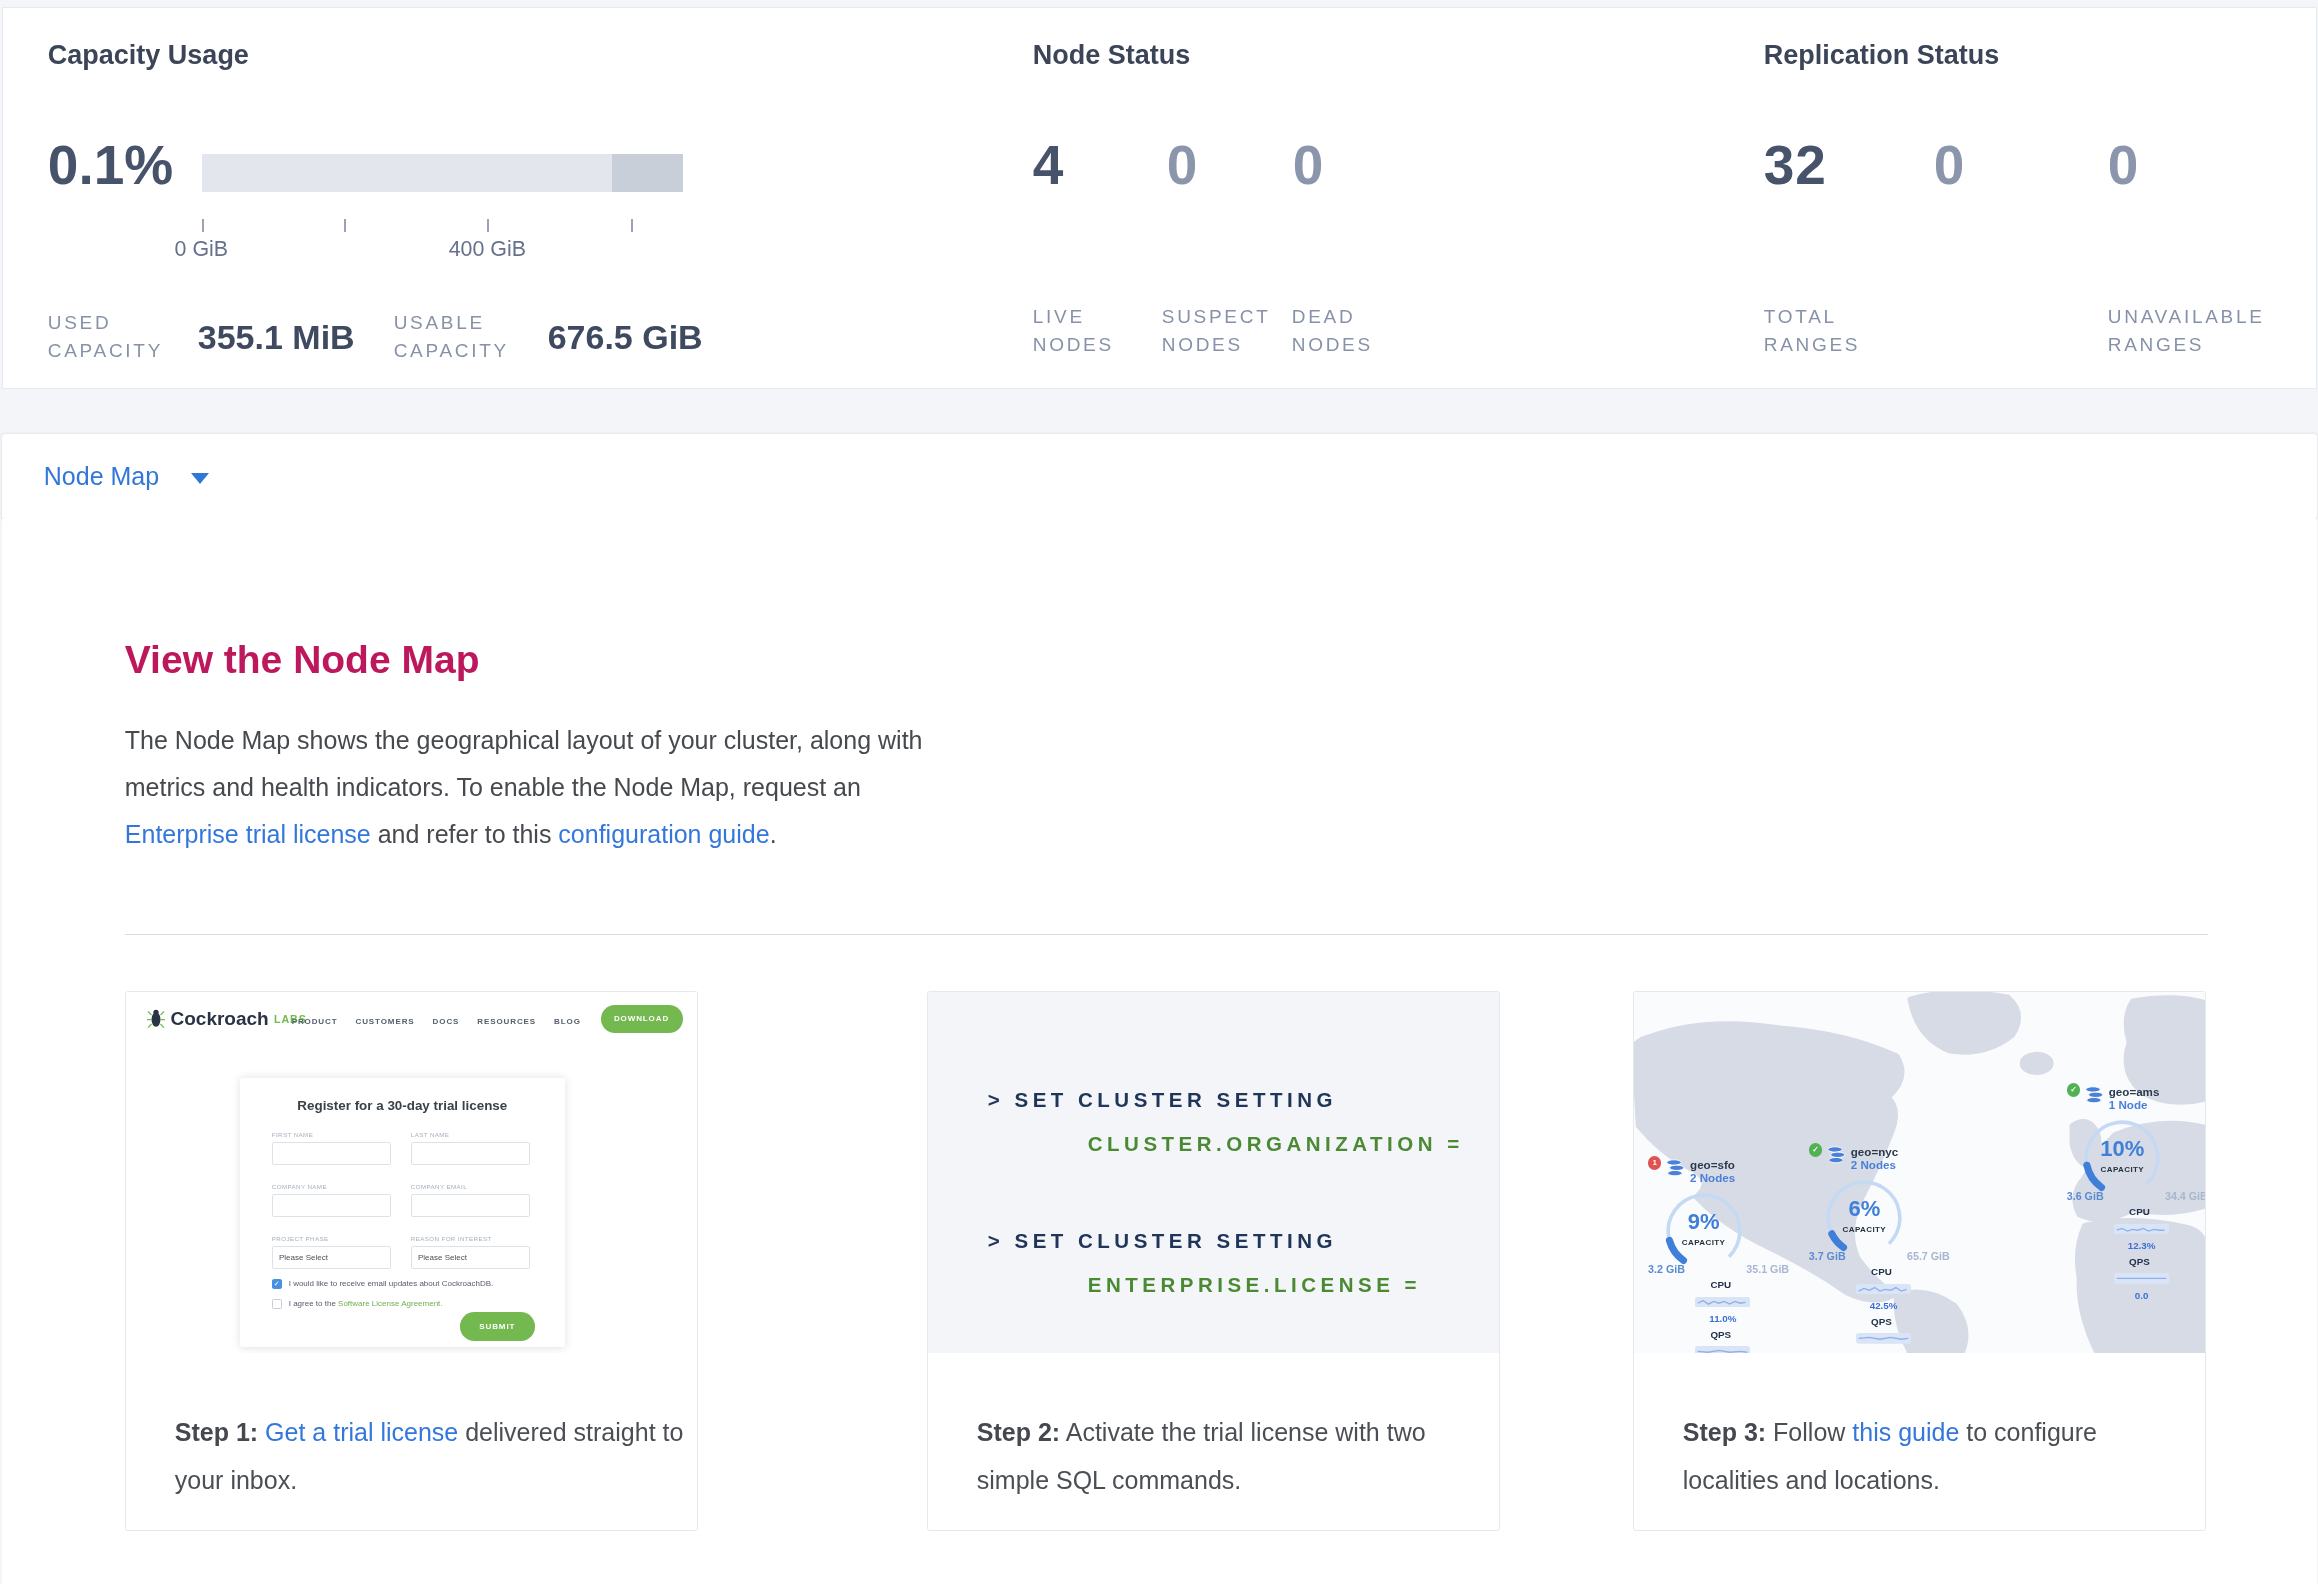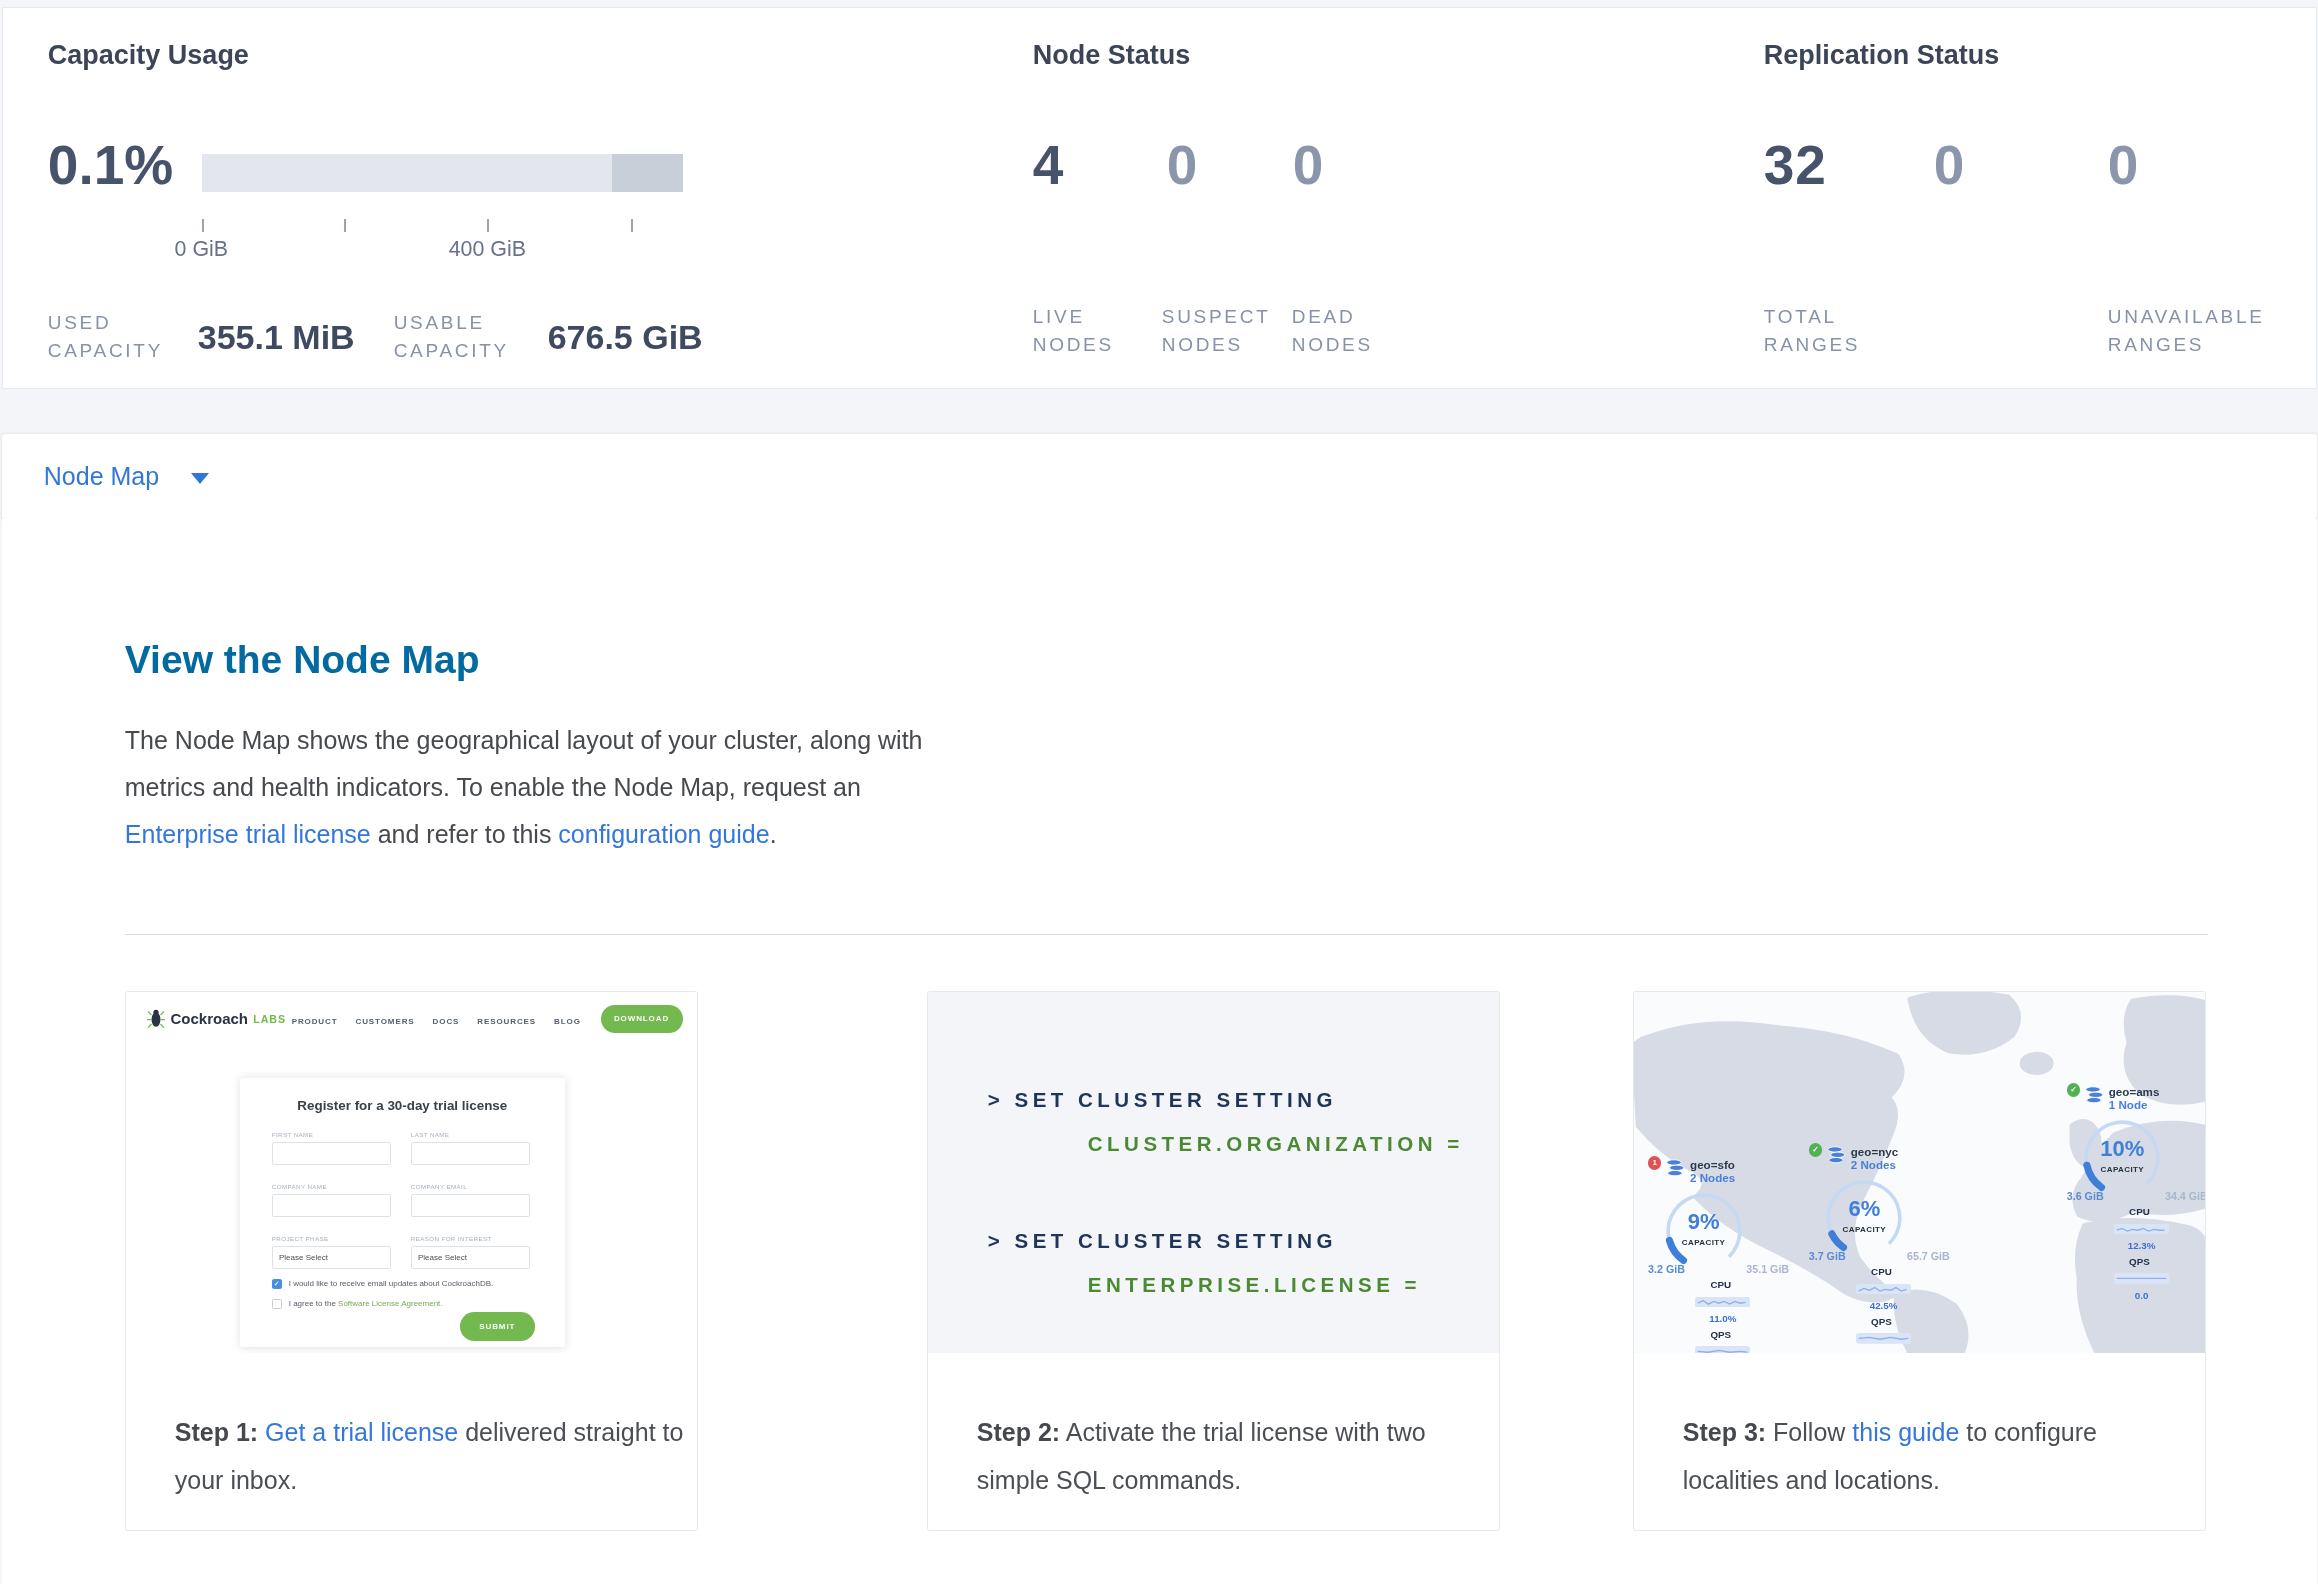--- a/index.html
+++ b/index.html
@@ -46,21 +46,21 @@
     display:flex; align-items:center; padding-left:42px; cursor:pointer;
   }
   .view-bar-label { font-size:25px; color:#3176d9; }
   .caret-down {
     width:0; height:0; margin-left:32px; margin-top:3.6px;
     border-left:9px solid transparent; border-right:9px solid transparent;
     border-top:11.6px solid #3176d9;
   }
   
   .main { position:absolute; top:519px; left:1.8px; right:1.8px; bottom:0; background:#fff; }
-  .main-heading { position:absolute; left:123px; top:119px; font-size:39px; font-weight:600; color:#0369a1; }
+  .main-heading { position:absolute; left:123px; top:119px; font-size:39px; font-weight:600; color:#be185d; }
   .intro { position:absolute; left:123px; top:198px; width:856px; font-size:25px; line-height:47px; color:#46494e; }
   .link { color:#3377dd; cursor:pointer; text-decoration:none; }
   .trial-btn {
     position:absolute; left:1647px; top:127px; width:551px; height:70px;
     background:#fff; border:0.9px solid #c8cdd6; border-radius:5.3px;
     font-family:"Liberation Sans", sans-serif;
     font-size:24px; color:#3b7de0; letter-spacing:0.4px; cursor:pointer;
   }
   .divider { position:absolute; left:123px; top:415px; width:2083px; height:0.9px; background:#d9dde3; }
   
@@ -68,21 +68,21 @@
     position:absolute; top:472px; width:573px; height:540px;
     background:#fff; border:0.9px solid #e5e8ed; border-radius:2.7px;
   }
   .card-1 { left:123px; } .card-2 { left:925px; } .card-3 { left:1631px; }
   .card-media { position:relative; width:571px; height:361px; overflow:hidden; }
   .card-caption { padding:55px 9px 0 49px; font-size:25px; line-height:48px; color:#4b4f55; }
   .card-caption strong { color:#45494f; }
   
   .mini-site { width:100%; height:100%; background:#fff; position:relative; }
   .mini-logo { position:absolute; left:21.4px; top:16px; display:flex; align-items:center; gap:5.3px; }
-  .mini-logo-name { font-size:15px; font-weight:bold; color:#2a3344; }
+  .mini-logo-name { font-size:19px; font-weight:bold; color:#2a3344; }
   .mini-logo-labs { font-size:10.7px; font-weight:bold; color:#6fba49; letter-spacing:0.9px; }
   .mini-nav { position:absolute; right:116px; top:25px; display:flex; gap:18px; }
   .mini-nav span { font-size:8px; font-weight:bold; letter-spacing:0.9px; color:#55606e; }
   .mini-download {
     position:absolute; right:14.3px; top:12.5px; width:82px; height:28.5px; border-radius:14.3px;
     background:#74b94f; color:#fff; font-size:8px; font-weight:bold; letter-spacing:0.9px;
     display:flex; align-items:center; justify-content:center;
   }
   .mini-form {
     position:absolute; left:114px; top:86px; width:325px; height:269px;

